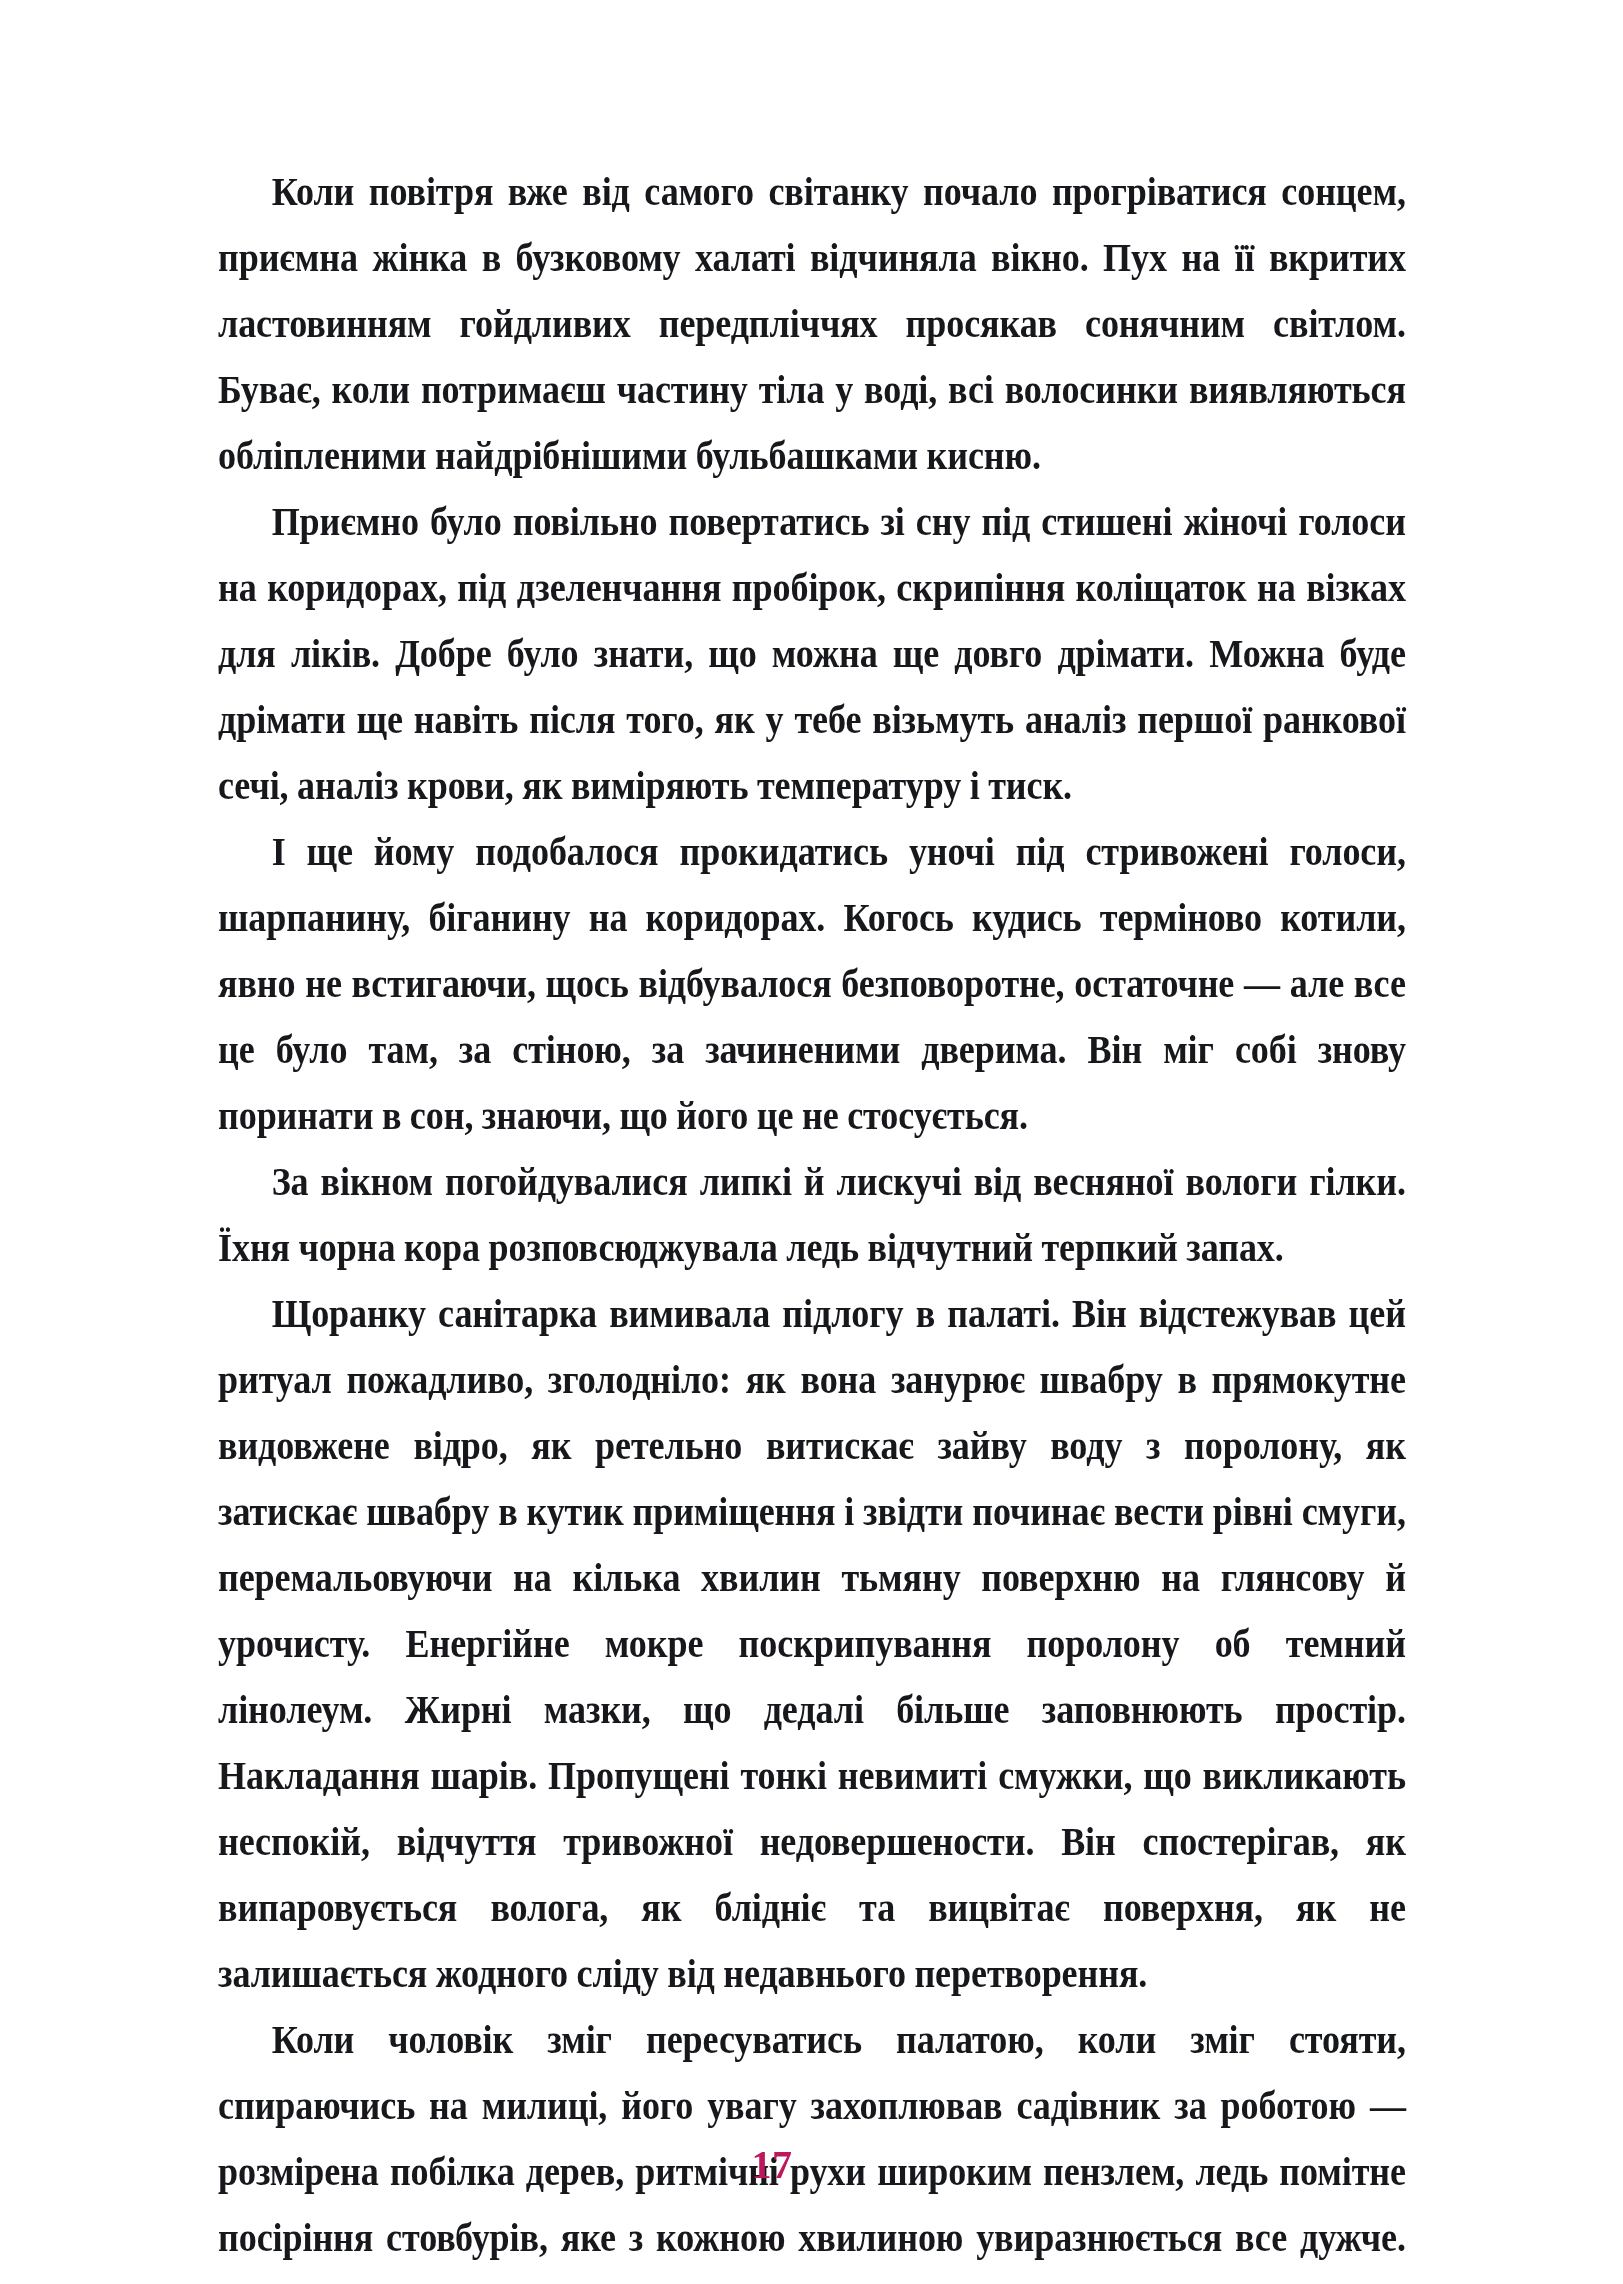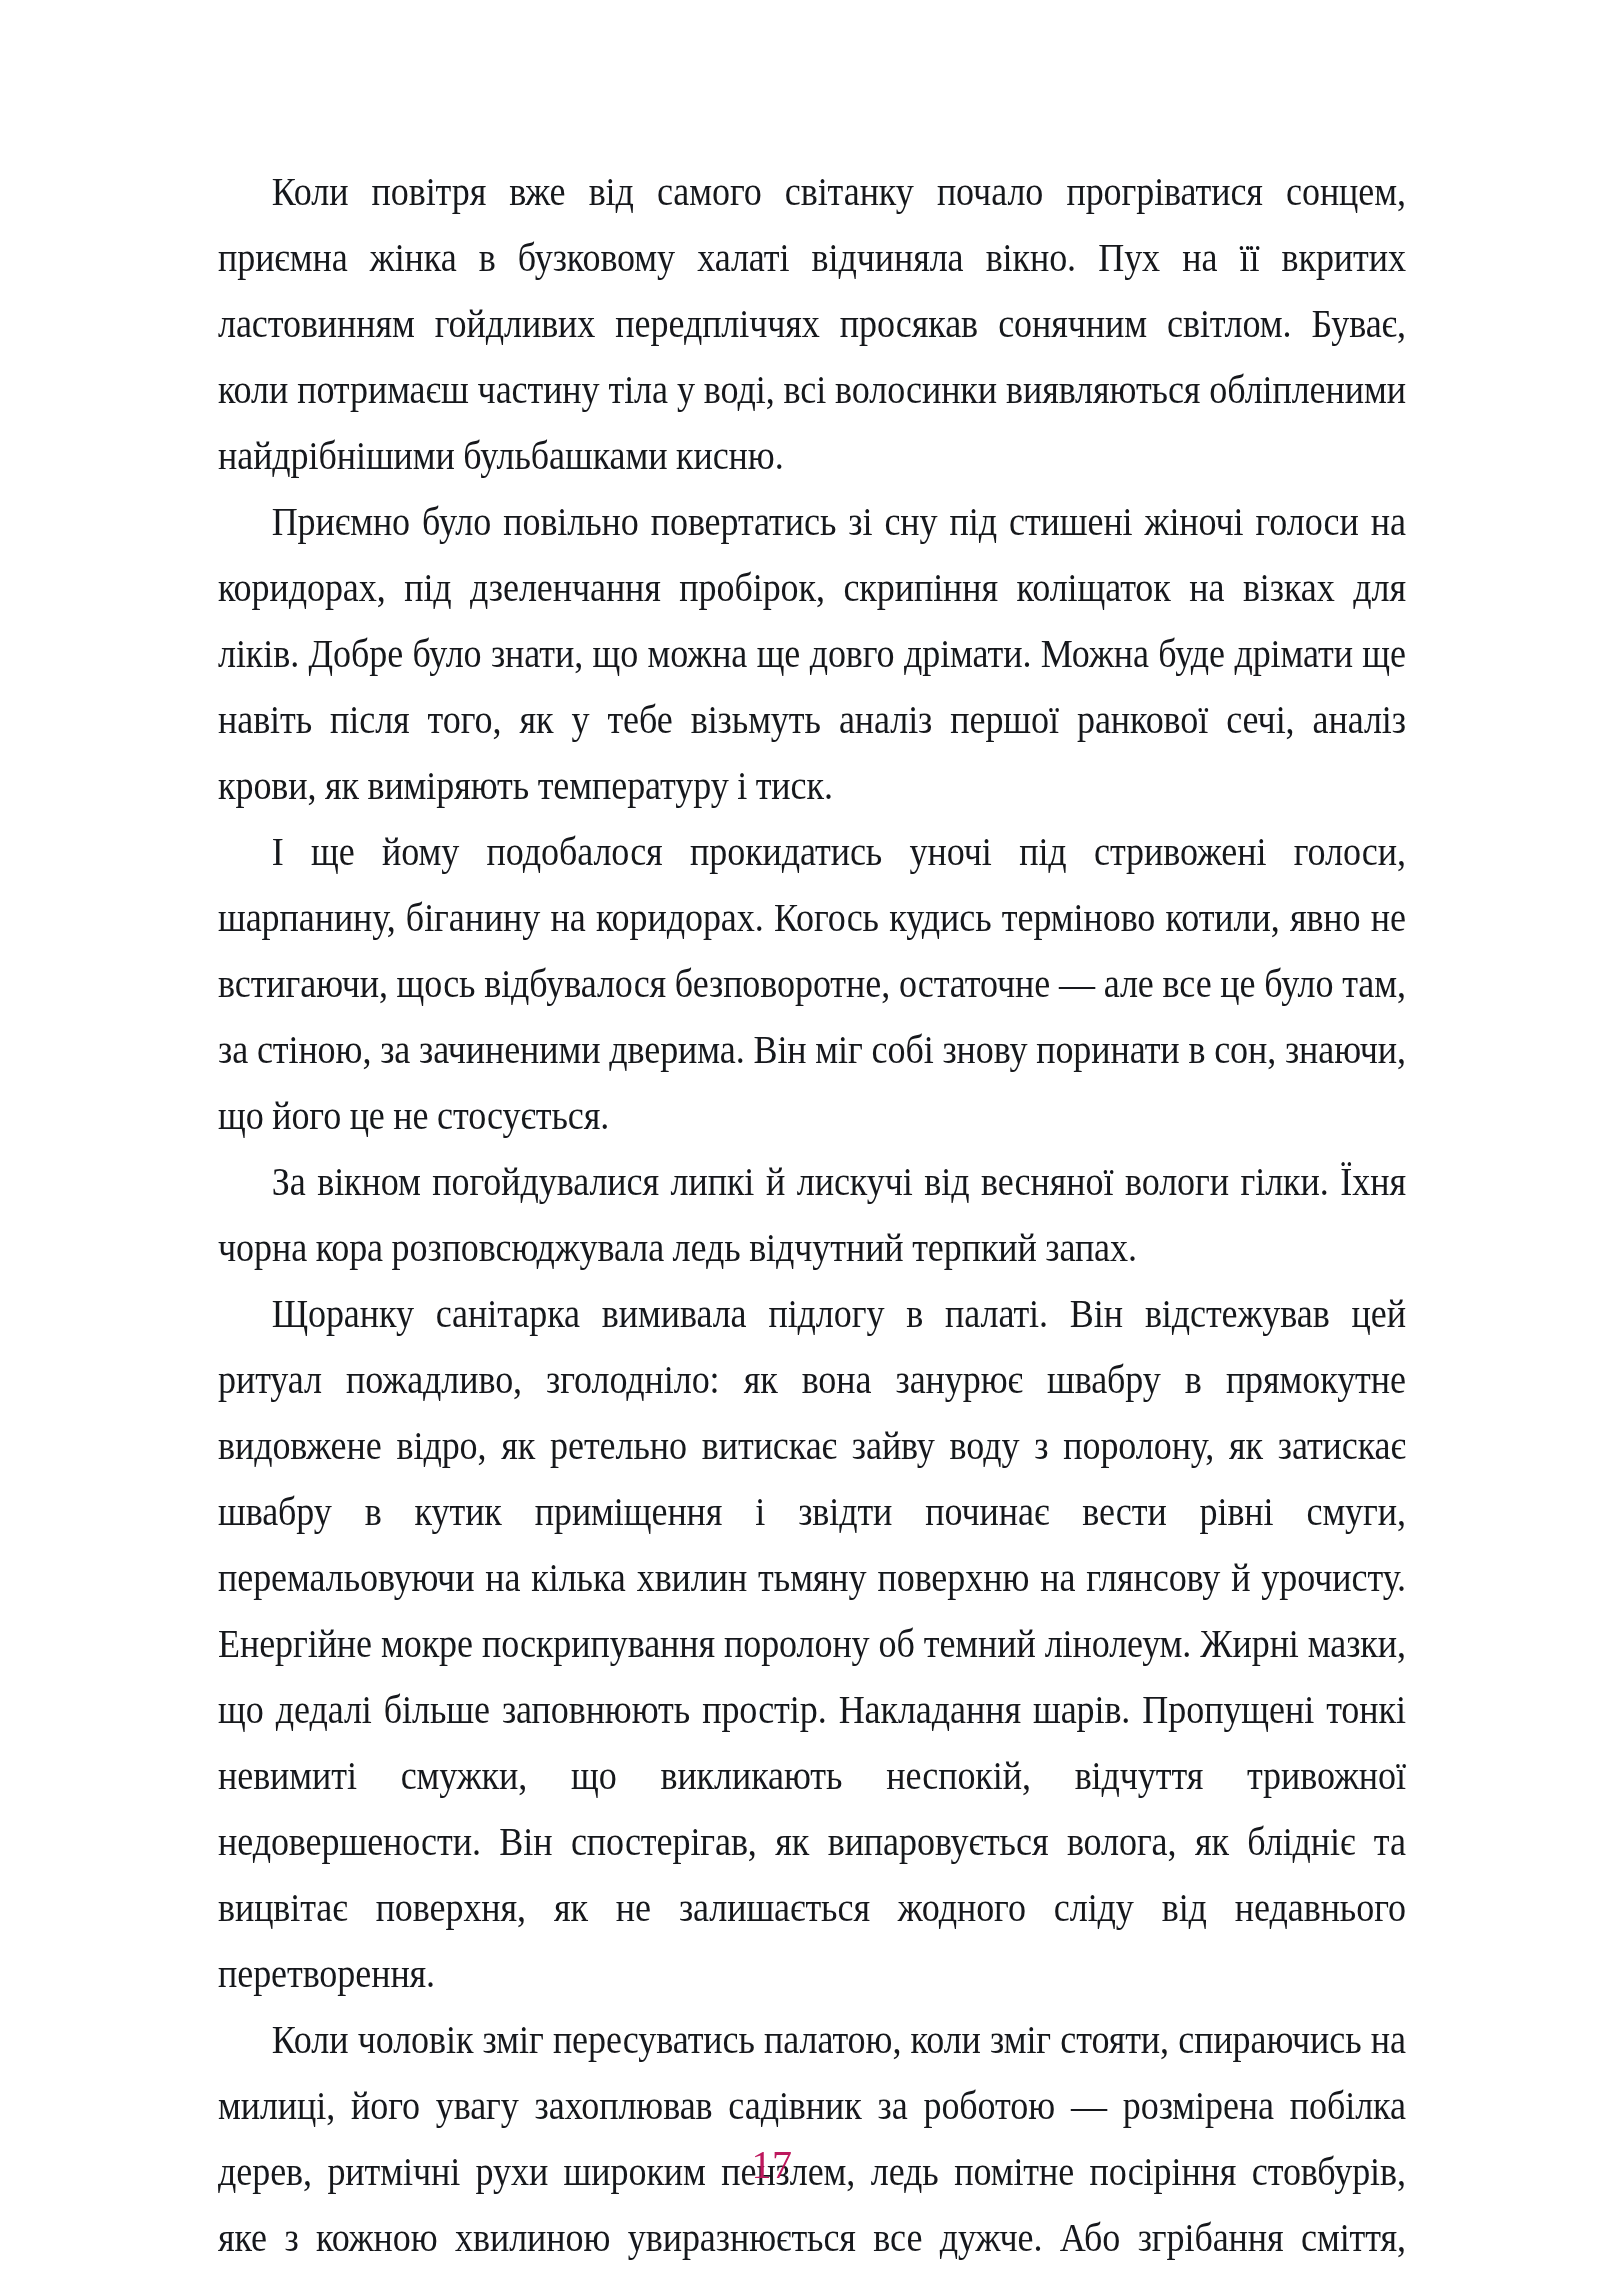--- a/index.html
+++ b/index.html
@@ -8,20 +8,21 @@
     background: #ffffff;
   }
 
   .page {
     position: relative;
     width: 1544px;
     height: 2284px;
     background: #ffffff;
     box-sizing: border-box;
     overflow: hidden;
+    font-weight: bold;
   }
 
   .text-column {
     position: absolute;
     left: 218px;
     top: 159px;
     width: 1188px;
   }
 
   .body-paragraph {

